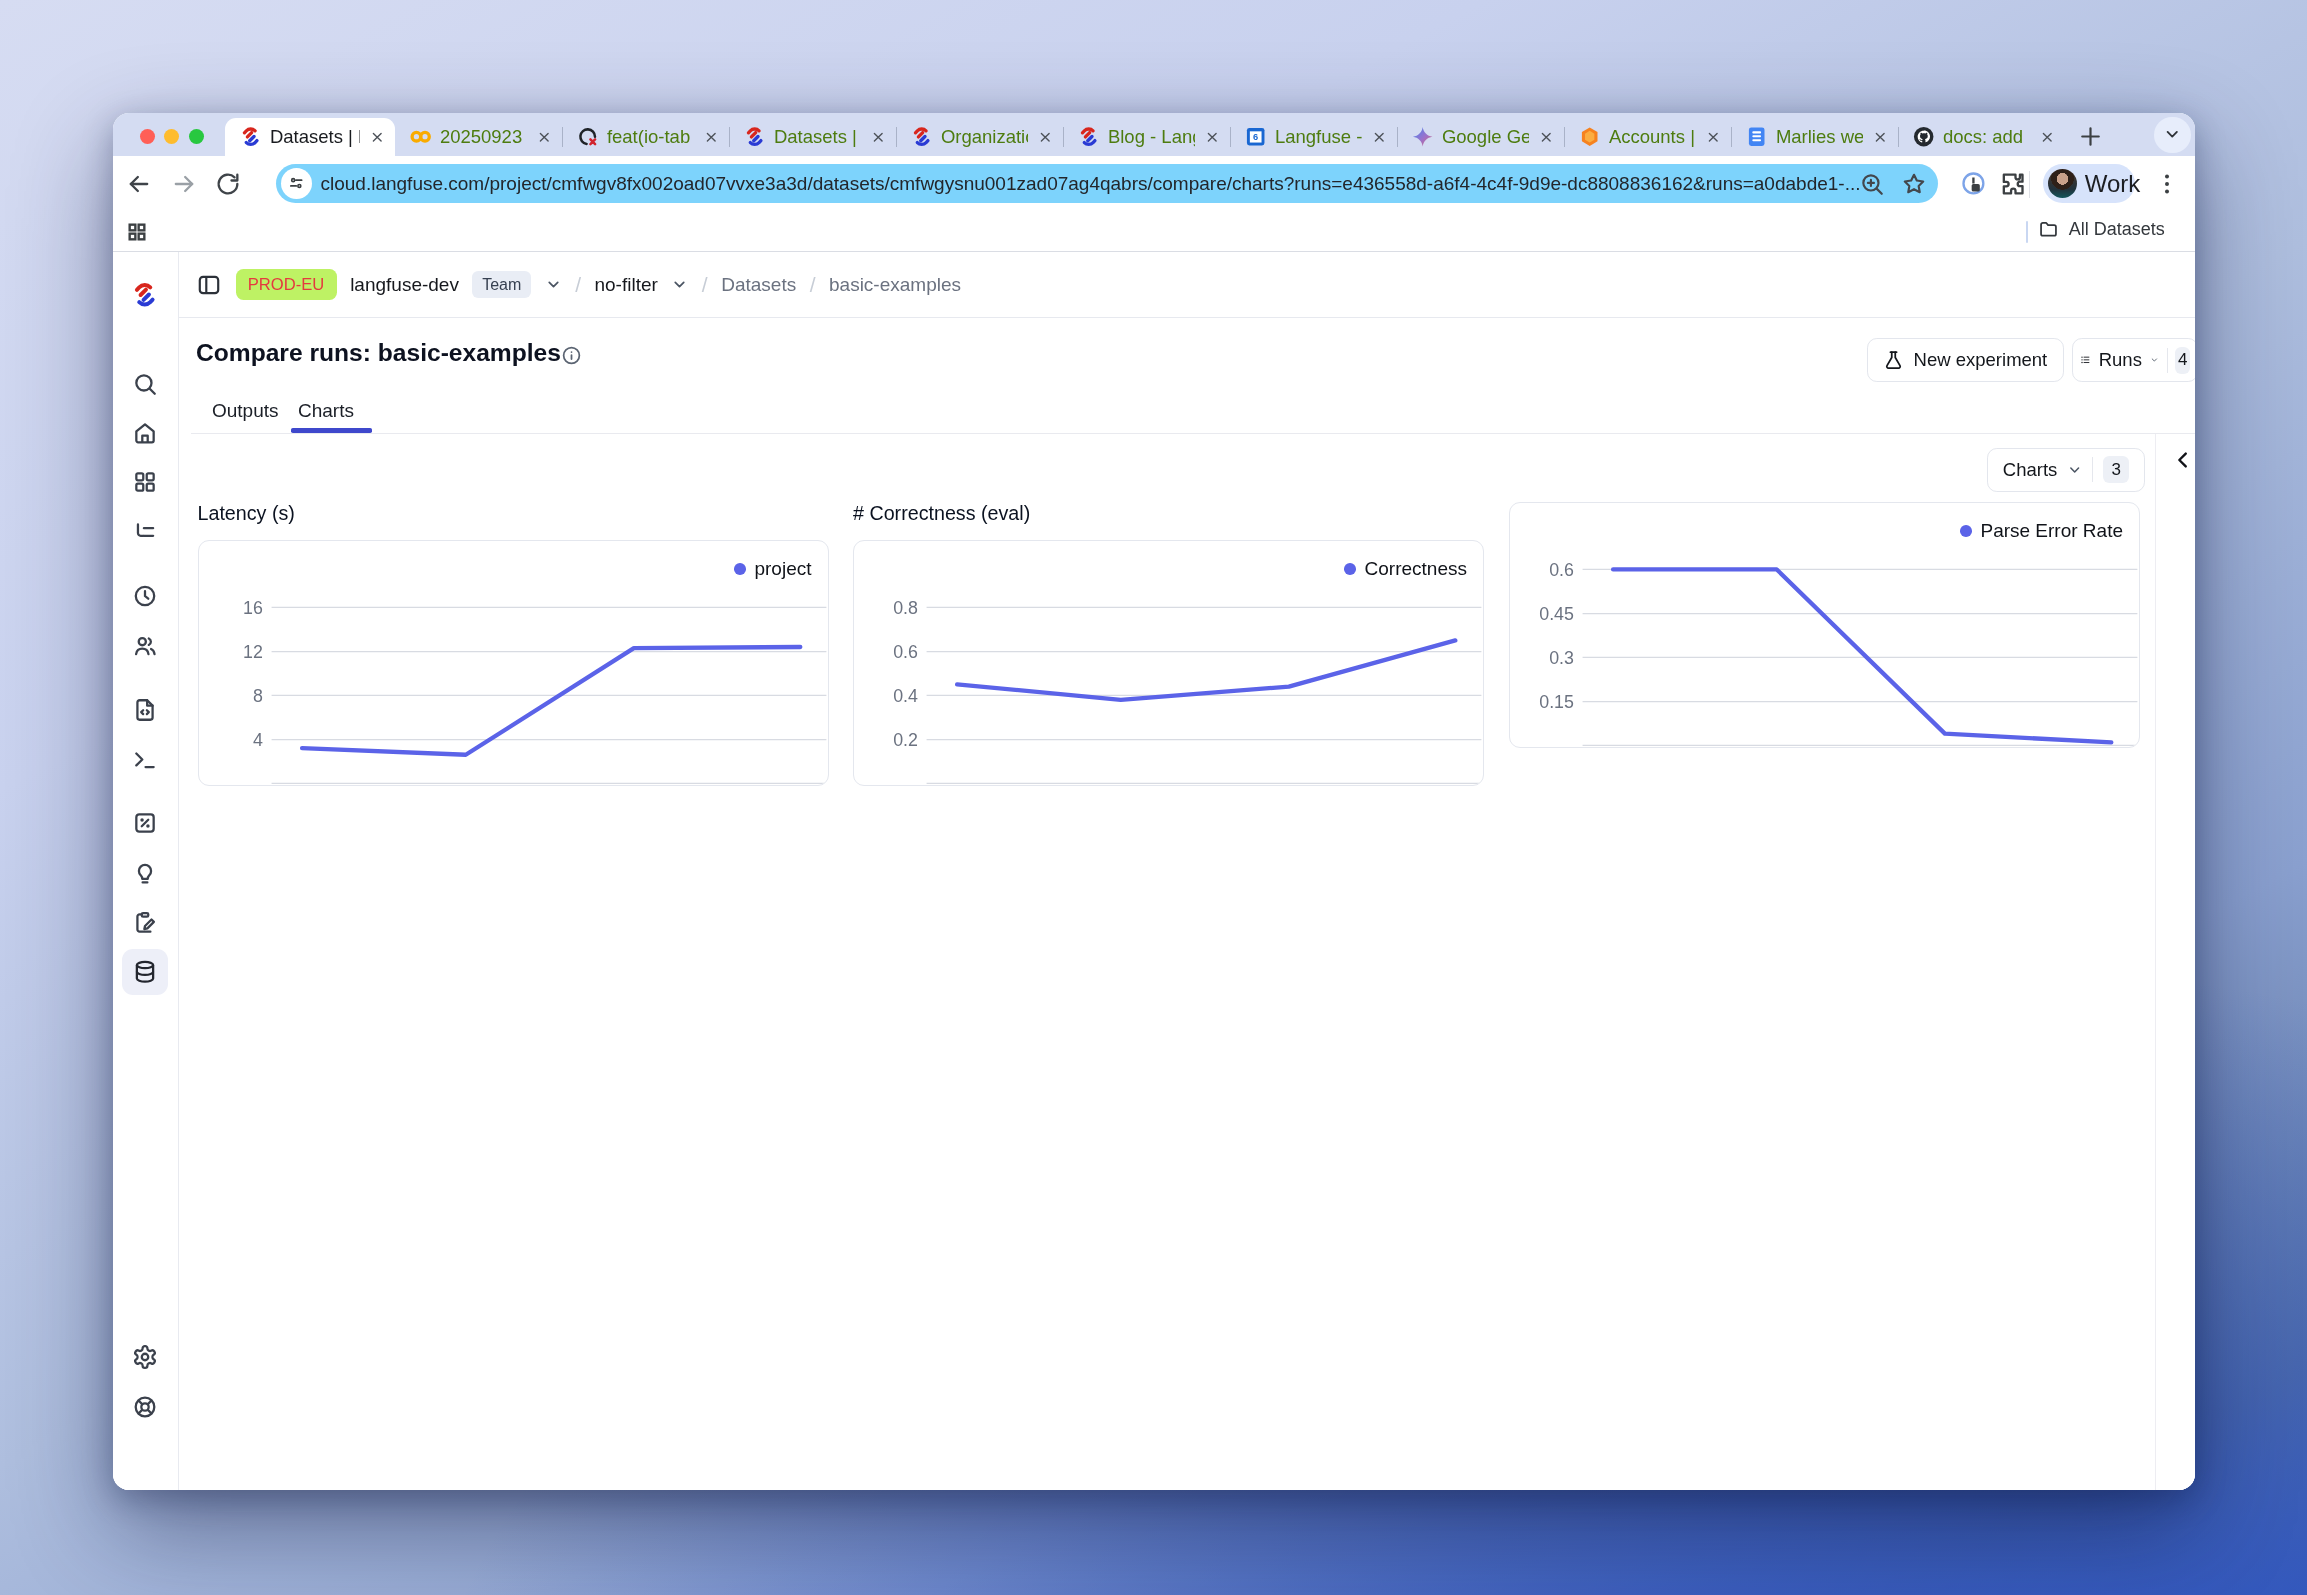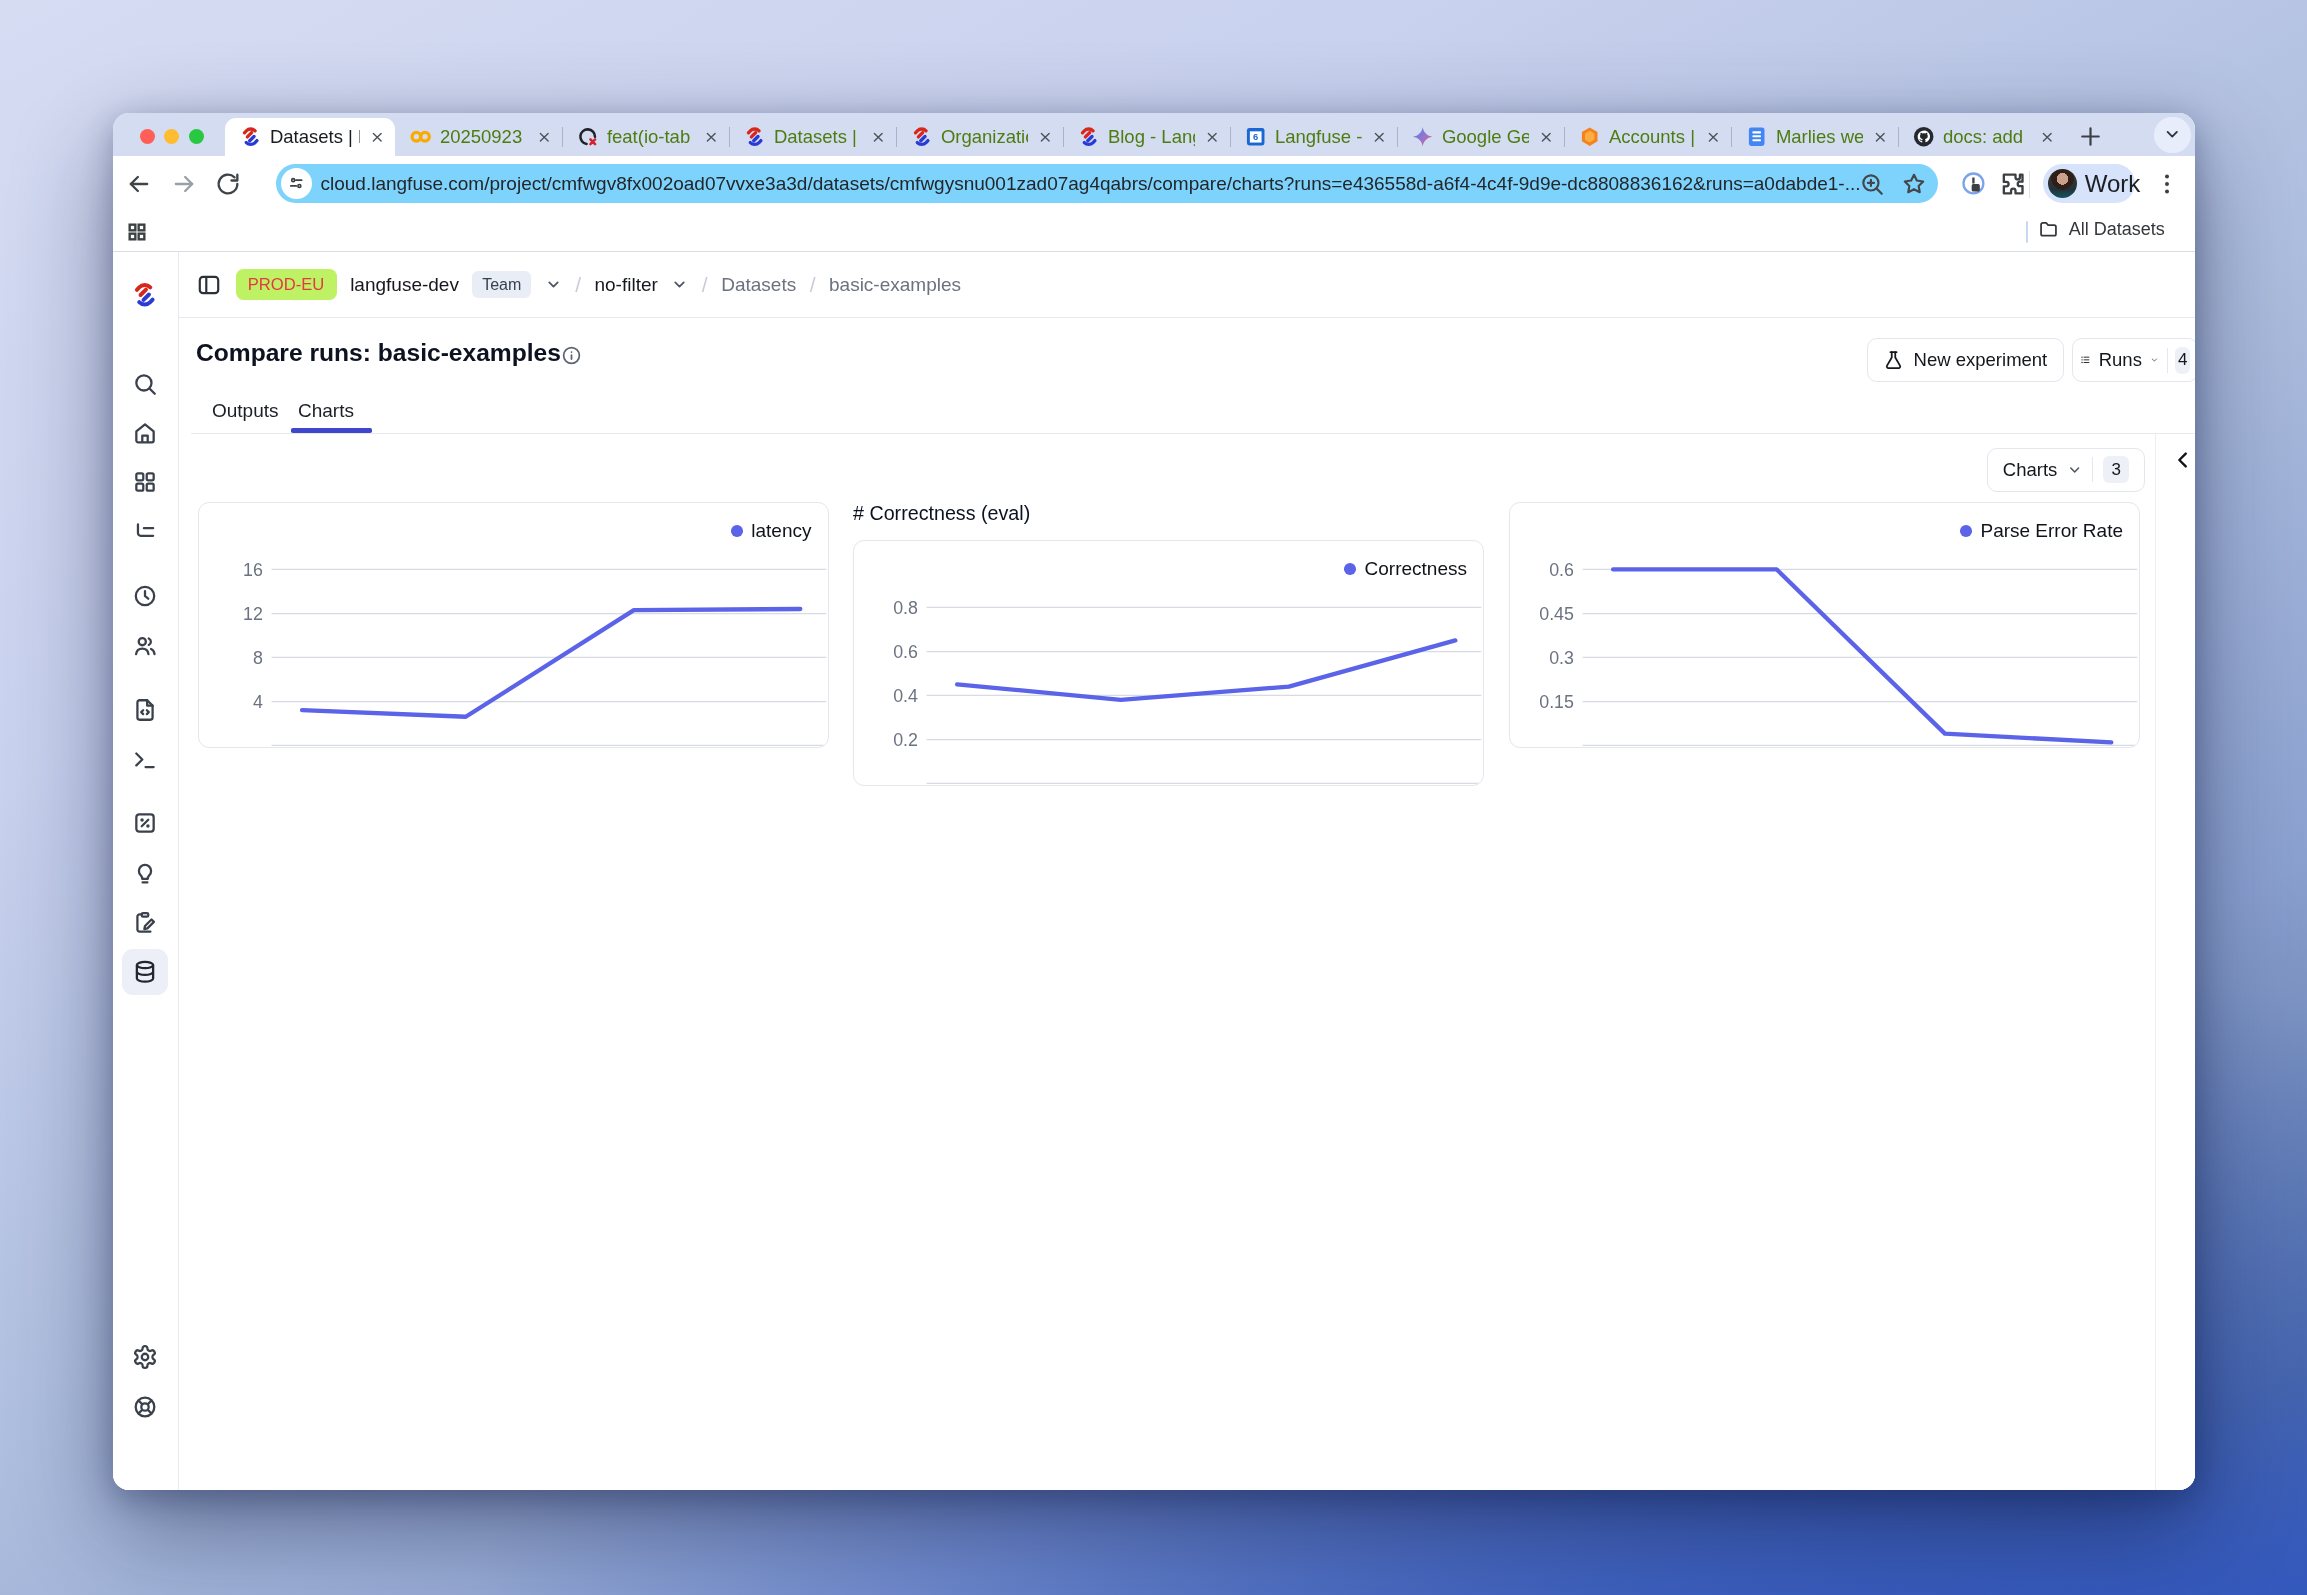--- a/index.html
+++ b/index.html
@@ -606,36 +606,37 @@
           <span class="countbadge">3</span>
         </div>
         <div class="rightdiv"></div>
         <span class="collapse">
           <svg viewBox="0 0 24 24" width="22" height="22" fill="none" stroke="currentColor" stroke-width="2.6" stroke-linecap="round" stroke-linejoin="round">
               <path d="M15 5l-7 7 7 7"></path>
             </svg>
         </span>
         <div id="charts-holder">
             <div class="chart-block" style="left: 18.5px;">
+              <div class="chart-title">Latency (s)</div>
               <div class="card">
                 <svg width="628" height="243" viewBox="0 0 1021 395" style="display:block">
                   <line x1="118" y1="108" x2="1020" y2="108" stroke="#d8dbe2" stroke-width="2"></line>
                   <text x="104" y="118" text-anchor="end" font-size="29" fill="#6b7280" font-family="Liberation Sans,sans-serif">16</text>
                   <line x1="118" y1="180" x2="1020" y2="180" stroke="#d8dbe2" stroke-width="2"></line>
                   <text x="104" y="190" text-anchor="end" font-size="29" fill="#6b7280" font-family="Liberation Sans,sans-serif">12</text>
                   <line x1="118" y1="251" x2="1020" y2="251" stroke="#d8dbe2" stroke-width="2"></line>
                   <text x="104" y="261" text-anchor="end" font-size="29" fill="#6b7280" font-family="Liberation Sans,sans-serif">8</text>
                   <line x1="118" y1="323" x2="1020" y2="323" stroke="#d8dbe2" stroke-width="2"></line>
                   <text x="104" y="333" text-anchor="end" font-size="29" fill="#6b7280" font-family="Liberation Sans,sans-serif">4</text>
                   <line x1="118" y1="394" x2="1020" y2="394" stroke="#d8dbe2" stroke-width="2"></line>
                   <polyline points="167.6,336.8 433.7,347.5 707.0,174.1 977.6,172.3" fill="none" stroke="#5b63e8" stroke-width="7" stroke-linecap="round" stroke-linejoin="round"></polyline>
                 </svg>
                 <div class="legend">
                   <span class="dot" style="background:#5b63e8"></span>
-                  <span>latency</span>
+                  <span>project</span>
                 </div>
               </div>
             </div>
             <div class="chart-block" style="left: 674px;">
               <div class="chart-title"># Correctness (eval)</div>
               <div class="card">
                 <svg width="628" height="243" viewBox="0 0 1021 395" style="display:block">
                   <line x1="118" y1="108" x2="1020" y2="108" stroke="#d8dbe2" stroke-width="2"></line>
                   <text x="104" y="118" text-anchor="end" font-size="29" fill="#6b7280" font-family="Liberation Sans,sans-serif">0.8</text>
                   <line x1="118" y1="180" x2="1020" y2="180" stroke="#d8dbe2" stroke-width="2"></line>

